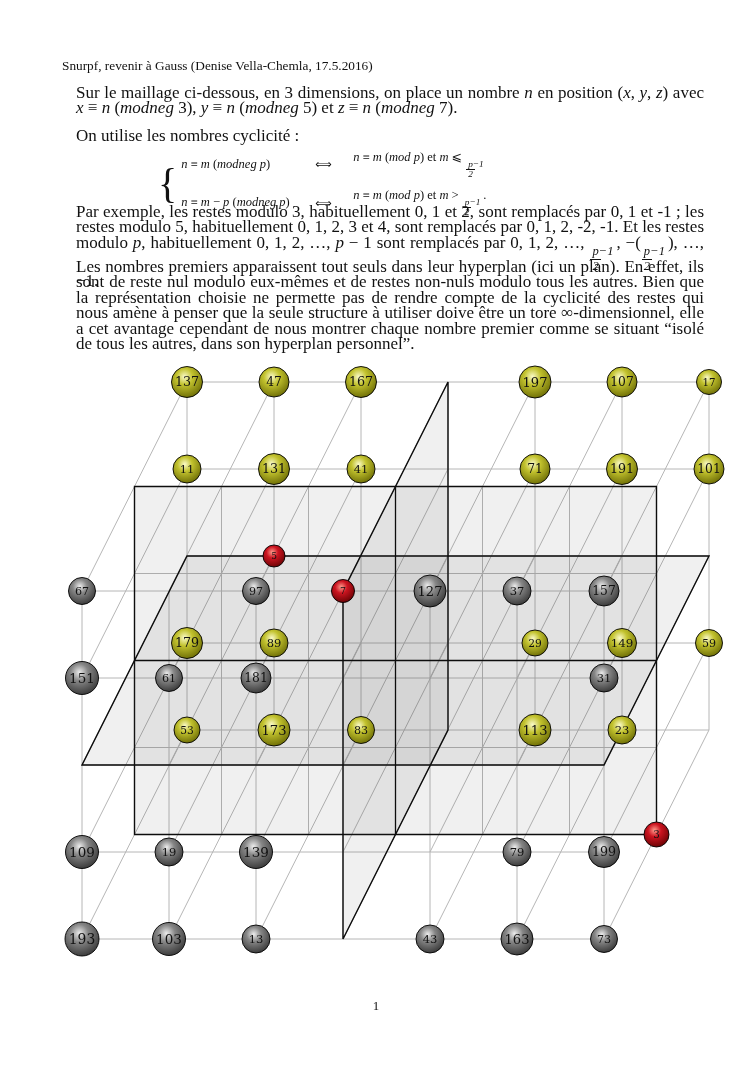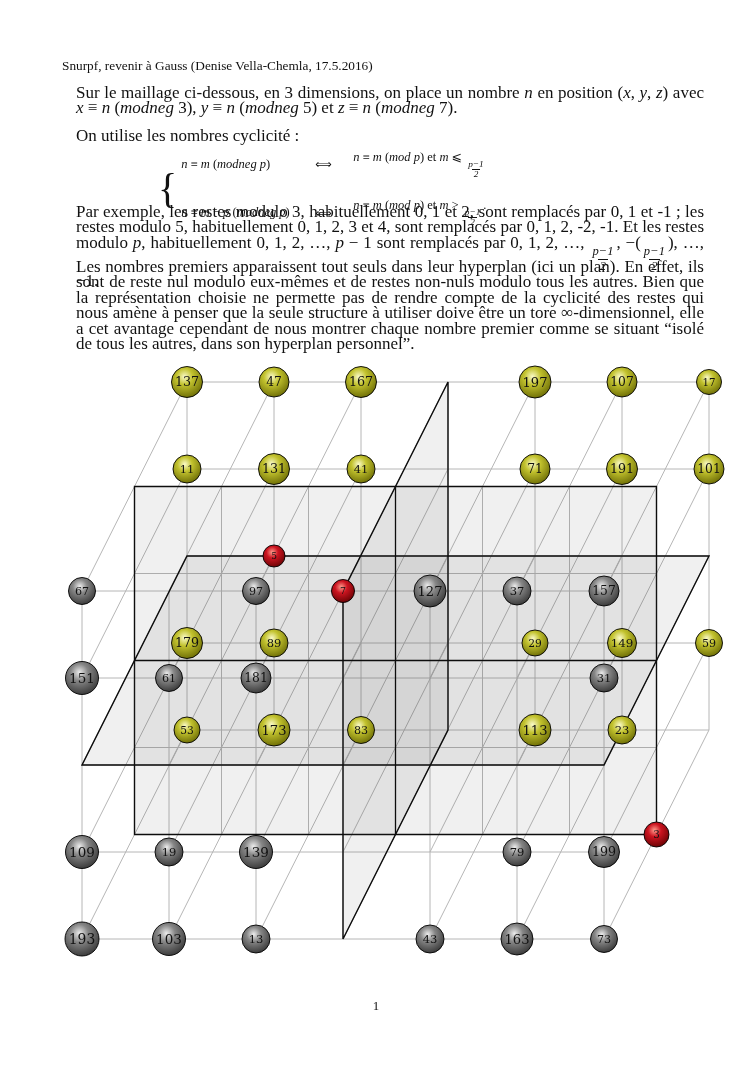--- a/index.html
+++ b/index.html
@@ -9,23 +9,23 @@
     overflow:hidden;
   }
   .title{position:absolute;left:62px;top:58px;font-size:13.3px;white-space:nowrap;}
   .para{position:absolute;left:76px;width:628px;text-align:justify;font-size:17px;line-height:15.4px;}
   .p1{top:85px;}
   .p2{top:128px;text-align:left;}
   .p3{top:204px;}
   .p4{top:259px;}
   .eq{position:absolute;left:158px;top:149px;display:flex;align-items:center;font-size:12.5px;}
   .brace{font-size:40px;font-weight:300;line-height:1;margin-right:4px;transform:scaleY(1.08);}
-  .eqgrid{display:grid;grid-template-columns:134px 38px auto;row-gap:18px;align-items:center;}
+  .eqgrid{display:grid;grid-template-columns:134px 38px auto;row-gap:8px;align-items:center;}
   .eqgrid .arrow{font-family:"DejaVu Sans","Liberation Sans",sans-serif;font-size:11.5px;}
-  .frac{display:inline-flex;flex-direction:column;align-items:center;vertical-align:-0.6em;
+  .frac{display:inline-flex;flex-direction:column;align-items:flex-start;vertical-align:-0.6em;
         line-height:1.05;font-size:0.74em;font-style:italic;margin:0 1px;}
   .frac .fn{padding:0 2px;}
   .frac .fd{border-top:1px solid #111;padding:0 2px;}
   .pagenum{position:absolute;left:62px;top:998px;width:628px;text-align:center;font-size:13px;}
   svg#diagram{position:absolute;left:0;top:0;width:750px;height:1065px;}
   #diagram .grid line{stroke:#b6b6b6;stroke-width:1;}
   #diagram .planes polygon{fill:rgba(80,80,80,0.085);stroke:#0d0d0d;stroke-width:1.4;}
   #diagram .xlines line{stroke:#0d0d0d;stroke-width:1.3;}
   #diagram .spheres circle{stroke:#000;stroke-width:0.9;}
   #diagram .spheres text{font-family:"DejaVu Serif","Liberation Serif",serif;fill:#111;text-anchor:middle;}

